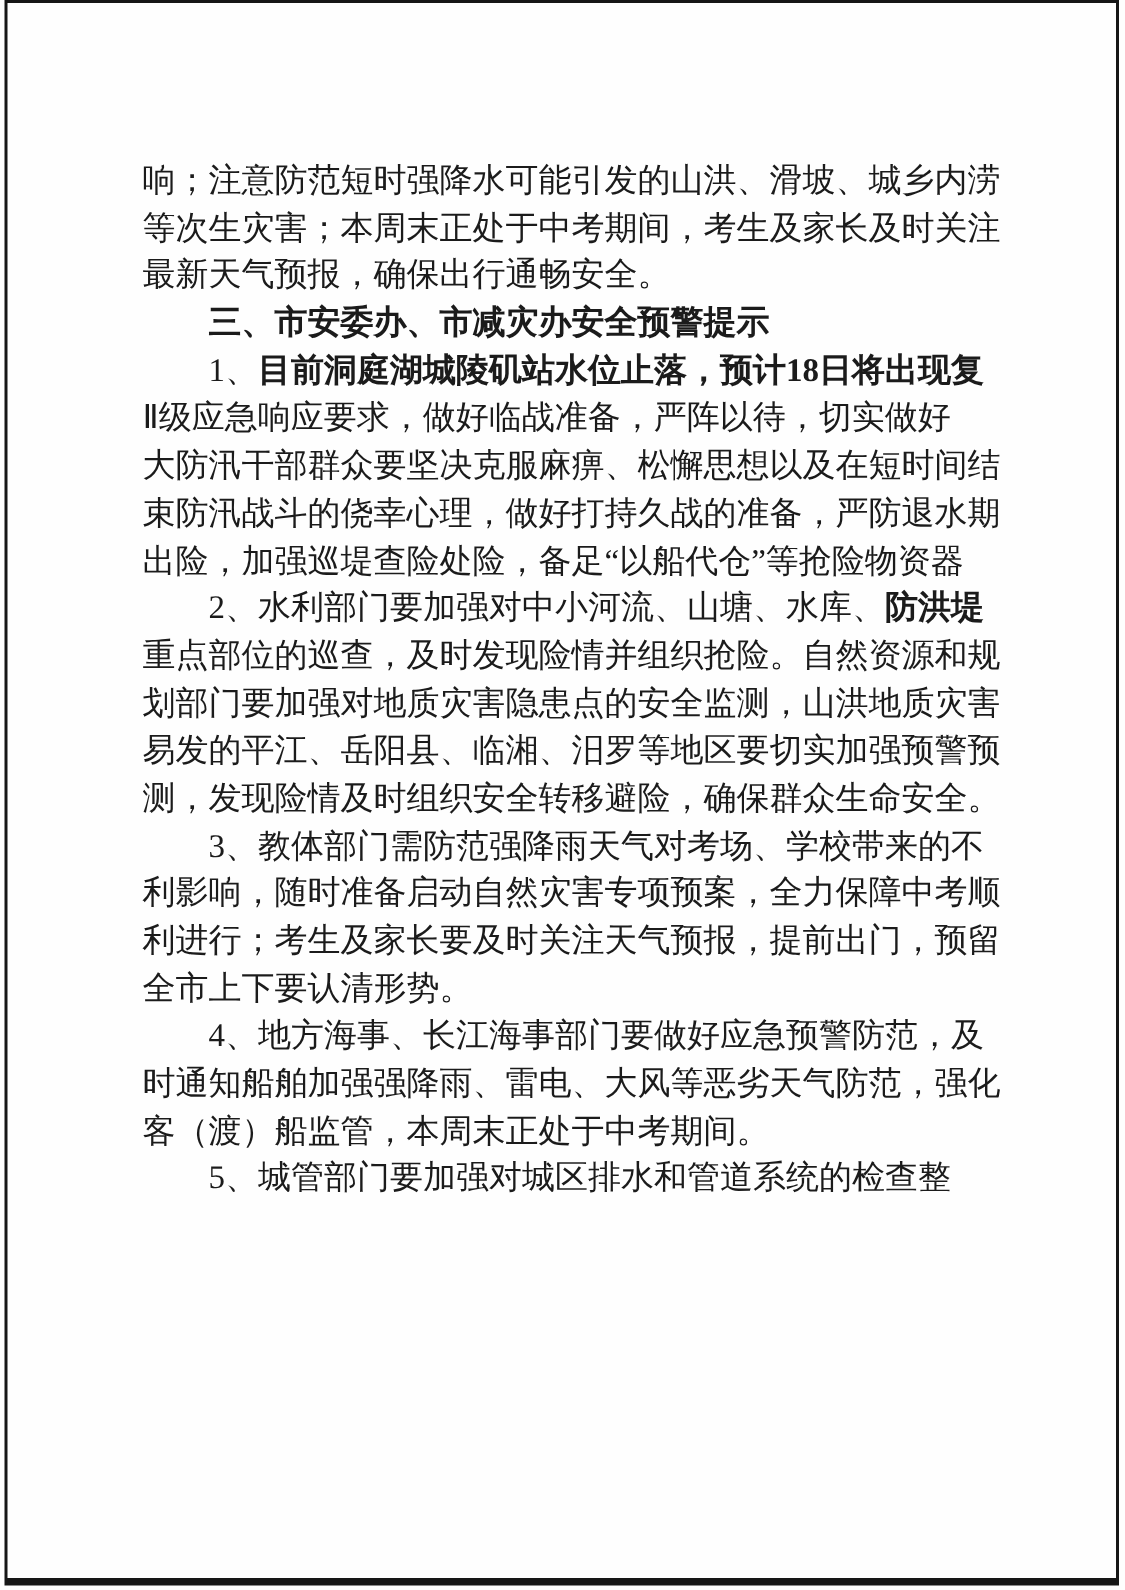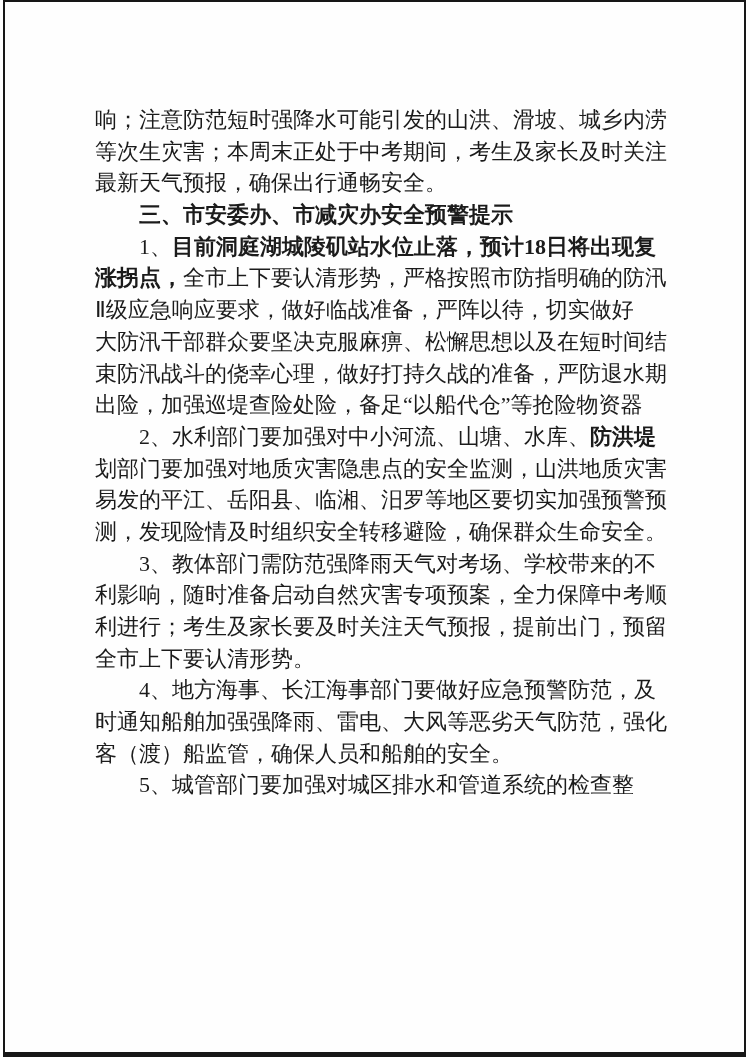--- a/index.html
+++ b/index.html
@@ -51,31 +51,31 @@
 <body>
 
 <div class="page">
   <div class="frame"></div>
   <div class="content" id="doc-content">
       <div class="line"><span class="seg">响；注意防范短时强降水可能引发的山洪、滑坡、城乡内涝</span></div>
       <div class="line"><span class="seg">等次生灾害；本周末正处于中考期间，考生及家长及时关注</span></div>
       <div class="line"><span class="seg">最新天气预报，确保出行通畅安全。</span></div>
       <div class="line indent"><span class="seg bold">三、市安委办、市减灾办安全预警提示</span></div>
       <div class="line indent"><span class="seg">1、</span><span class="seg bold">目前洞庭湖城陵矶站水位止落，预计18日将出现复</span></div>
-      <div class="line"><span class="seg bold">涨拐点，</span><span class="seg">全市上下要认清形势，严格按照市防指明确的防汛</span></div>
       <div class="line"><span class="seg">Ⅱ级应急响应要求，做好临战准备，严阵以待，切实做好</span></div>
       <div class="line"><span class="seg">大防汛干部群众要坚决克服麻痹、松懈思想以及在短时间结</span></div>
       <div class="line"><span class="seg">束防汛战斗的侥幸心理，做好打持久战的准备，严防退水期</span></div>
       <div class="line"><span class="seg">出险，加强巡堤查险处险，备足“以船代仓”等抢险物资器</span></div>
       <div class="line indent"><span class="seg">2、水利部门要加强对中小河流、山塘、水库、</span><span class="seg bold">防洪堤</span></div>
+      <div class="line"><span class="seg">重点部位的巡查，及时发现险情并组织抢险。自然资源和规</span></div>
       <div class="line"><span class="seg">划部门要加强对地质灾害隐患点的安全监测，山洪地质灾害</span></div>
       <div class="line"><span class="seg">易发的平江、岳阳县、临湘、汨罗等地区要切实加强预警预</span></div>
       <div class="line"><span class="seg">测，发现险情及时组织安全转移避险，确保群众生命安全。</span></div>
       <div class="line indent"><span class="seg">3、教体部门需防范强降雨天气对考场、学校带来的不</span></div>
       <div class="line"><span class="seg">利影响，随时准备启动自然灾害专项预案，全力保障中考顺</span></div>
       <div class="line"><span class="seg">利进行；考生及家长要及时关注天气预报，提前出门，预留</span></div>
       <div class="line"><span class="seg">全市上下要认清形势。</span></div>
       <div class="line indent"><span class="seg">4、地方海事、长江海事部门要做好应急预警防范，及</span></div>
       <div class="line"><span class="seg">时通知船舶加强强降雨、雷电、大风等恶劣天气防范，强化</span></div>
-      <div class="line"><span class="seg">客（渡）船监管，确保人员和船舶的安全。</span></div>
+      <div class="line"><span class="seg">客（渡）船监管，本周末正处于中考期间。</span></div>
       <div class="line indent"><span class="seg">5、城管部门要加强对城区排水和管道系统的检查整</span></div>
     </div>
 </div>
 
 </body></html>

